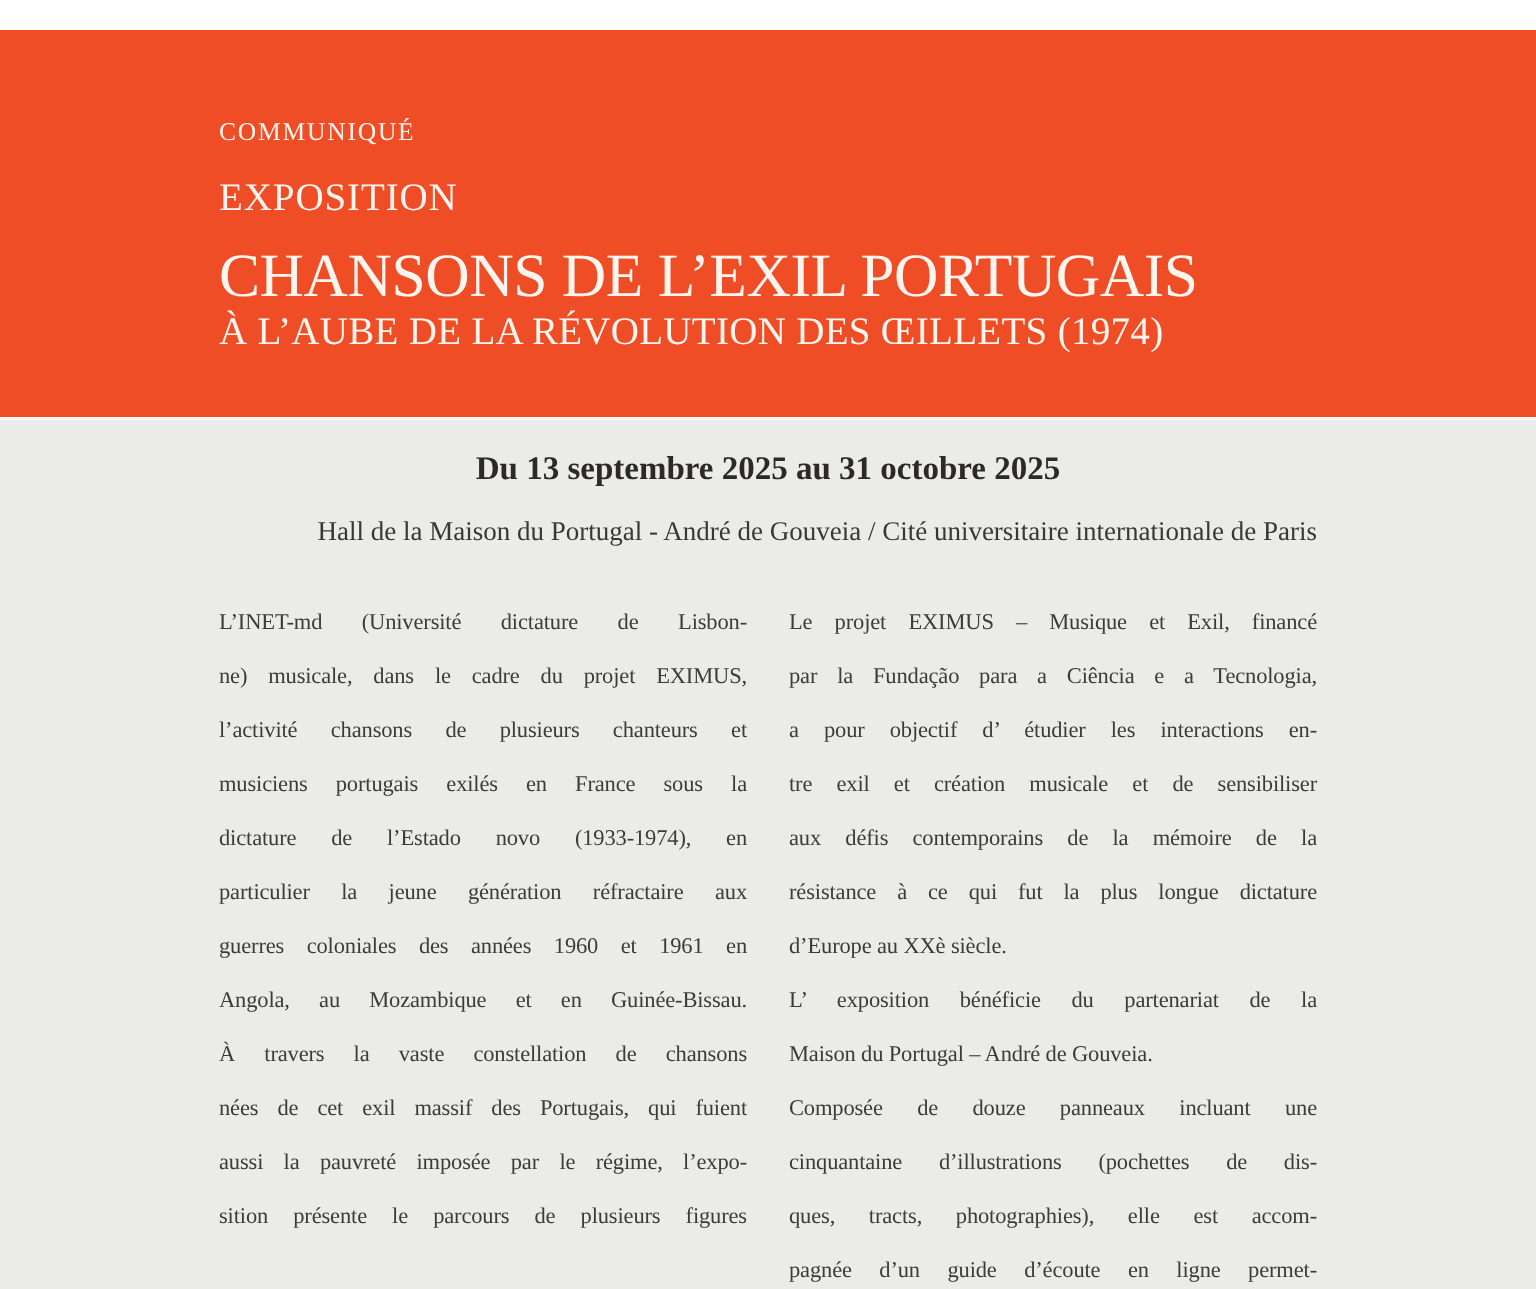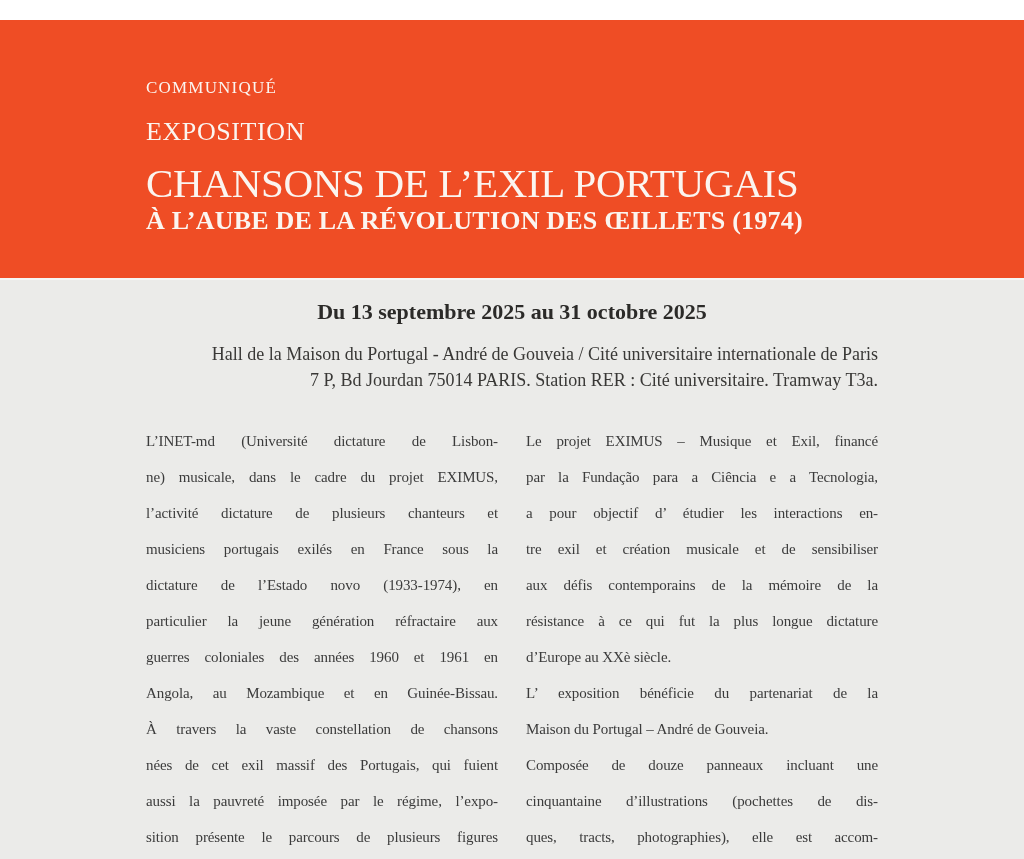--- a/index.html
+++ b/index.html
@@ -35,21 +35,21 @@
     font-size: 41px;
     line-height: 44px;
     font-weight: normal;
     letter-spacing: -0.3px;
     margin: 16px 0 0 0;
     white-space: nowrap;
   }
   .subtitle {
     font-size: 26px;
     line-height: 32px;
-    font-weight: bold;
+    font-weight: normal;
     letter-spacing: 0.2px;
     margin: 0;
     white-space: nowrap;
   }
   .content {
     padding: 18px 146px 0 146px;
   }
   .dates {
     text-align: center;
     font-weight: bold;
@@ -92,28 +92,27 @@
     <div class="category">EXPOSITION</div>
     <h1 class="title">CHANSONS DE L’EXIL PORTUGAIS</h1>
     <h2 class="subtitle">À L’AUBE DE LA RÉVOLUTION DES ŒILLETS (1974)</h2>
   </header>
 
   <main class="content">
     <div class="dates">Du 13 septembre 2025 au 31 octobre 2025</div>
 
     <div class="venue">
       <div>Hall de la Maison du Portugal - André de Gouveia / Cité universitaire internationale de Paris</div>
-      <div>7 P, Bd Jourdan 75014 PARIS. Station RER : Cité universitaire. Tramway T3a.</div>
     </div>
 
     <div class="columns">
       <div class="col">
           <div class="body-line">L’INET-md (Université dictature de Lisbon-</div>
           <div class="body-line">ne) musicale, dans le cadre du projet EXIMUS,</div>
-          <div class="body-line">l’activité dictature de plusieurs chanteurs et</div>
+          <div class="body-line">l’activité chansons de plusieurs chanteurs et</div>
           <div class="body-line">musiciens portugais exilés en France sous la</div>
           <div class="body-line">dictature de l’Estado novo (1933-1974), en</div>
           <div class="body-line">particulier la jeune génération réfractaire aux</div>
           <div class="body-line">guerres coloniales des années 1960 et 1961 en</div>
           <div class="body-line">Angola, au Mozambique et en Guinée-Bissau.</div>
           <div class="body-line">À travers la vaste constellation de chansons</div>
           <div class="body-line">nées de cet exil massif des Portugais, qui fuient</div>
           <div class="body-line">aussi la pauvreté imposée par le régime, l’expo-</div>
           <div class="body-line">sition présente le parcours de plusieurs figures</div>
         </div>

